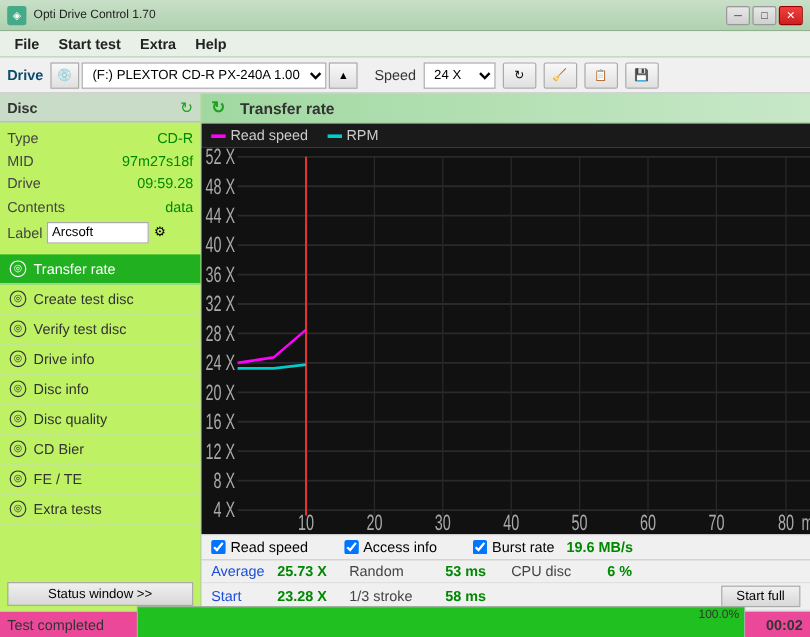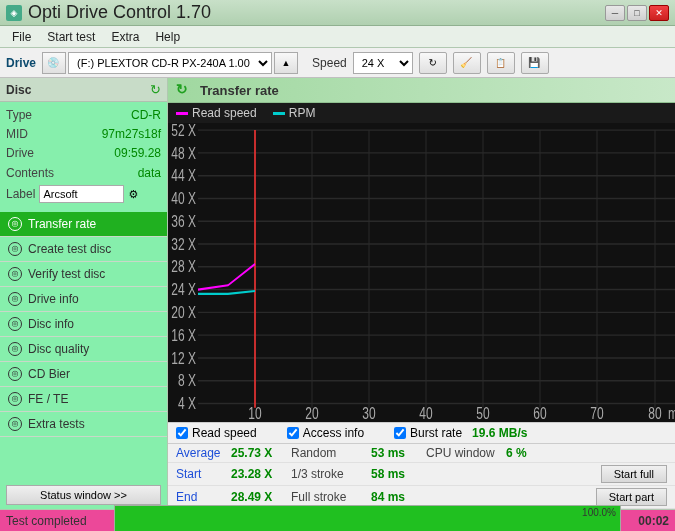--- a/index.html
+++ b/index.html
@@ -7,49 +7,49 @@
 
     
     .titlebar {
       background: linear-gradient(to bottom, #c8e0c8, #b0d0b0);
       border-bottom: 1px solid #90b090;
       display: flex; align-items: center; justify-content: space-between;
       padding: 4px 6px; height: 26px;
     }
     .titlebar-left { display: flex; align-items: center; gap: 6px; }
     .titlebar-icon { width: 16px; height: 16px; background: #4a8; border-radius: 2px; display: flex; align-items: center; justify-content: center; color: white; font-size: 9px; }
-    .titlebar-title { font-size: 18px; color: #222; }
+    .titlebar-title { font-size: 10px; color: #222; }
     .titlebar-controls { display: flex; gap: 2px; }
     .titlebar-btn { width: 20px; height: 16px; border: 1px solid #999; border-radius: 2px; background: linear-gradient(to bottom, #e8e8e8, #d0d0d0); cursor: pointer; display: flex; align-items: center; justify-content: center; font-size: 9px; color: #333; }
     .titlebar-btn.close { background: linear-gradient(to bottom, #f04040, #cc2020); color: white; border-color: #900; }
 
     
     .menubar {
       background: #e8f0e8; border-bottom: 1px solid #b0c8b0;
       display: flex; align-items: center; padding: 2px 4px; height: 22px;
     }
-    .menubar-item { padding: 2px 8px; cursor: pointer; border-radius: 2px; color: #222; }
+    .menubar-item { padding: 2px 8px; cursor: pointer; border-radius: 2px; color: #222; font-weight: bold; }
 
     
     .drivebar {
       background: #f0f0f0; border-bottom: 1px solid #c0c0c0;
       display: flex; align-items: center; padding: 3px 6px; height: 30px; gap: 6px;
     }
     .drive-label { color: #0c4a6e; font-weight: bold; }
     .drive-select { height: 22px; border: 1px solid #aaa; background: white; padding: 0 4px; min-width: 200px; font-size: 11px; }
     .drive-icon-btn { width: 24px; height: 22px; border: 1px solid #aaa; background: linear-gradient(to bottom, #f8f8f8, #e0e0e0); cursor: pointer; display: flex; align-items: center; justify-content: center; }
     .speed-label { color: #333; margin-left: 8px; }
     .speed-select { height: 22px; border: 1px solid #aaa; background: white; padding: 0 4px; width: 60px; font-size: 11px; }
     .toolbar-btn { width: 28px; height: 22px; border: 1px solid #aaa; background: linear-gradient(to bottom, #f8f8f8, #e0e0e0); cursor: pointer; display: flex; align-items: center; justify-content: center; border-radius: 2px; }
 
     
     .main-content { display: flex; height: calc(531px - 26px - 22px - 30px - 22px); }
 
     
-    .sidebar { width: 168px; background: #86efac; border-right: 1px solid #b0c8b0; display: flex; flex-direction: column; }
+    .sidebar { width: 168px; background: #bef264; border-right: 1px solid #b0c8b0; display: flex; flex-direction: column; }
     .disc-header { background: #c8dcc8; border-bottom: 1px solid #b0c0b0; padding: 4px 6px; display: flex; justify-content: space-between; align-items: center; }
     .disc-title { font-weight: bold; color: #333; }
     .disc-info { padding: 4px 6px; line-height: 1.6; }
     .disc-row { display: flex; justify-content: space-between; }
     .disc-key { color: #444; }
     .disc-val { color: #008800; font-weight: 500; }
     .label-row { display: flex; align-items: center; gap: 4px; margin-top: 2px; }
     .label-input { height: 18px; border: 1px solid #aaa; padding: 0 3px; width: 85px; font-size: 11px; }
 
     .sidebar-nav { display: flex; flex-direction: column; margin-top: 4px; }
@@ -305,37 +305,30 @@
         <span class="burst-rate" style="margin-left:6px;">19.6 MB/s</span>
       </div>
     </div>
 
     <div class="stats-area">
       <div class="stats-row">
         <span class="stat-label">Average</span>
         <span class="stat-val">25.73 X</span>
         <span class="stat-label2">Random</span>
         <span class="stat-val2">53 ms</span>
-        <span class="stat-label3">CPU window</span>
+        <span class="stat-label3">CPU disc</span>
         <span class="stat-val3">6 %</span>
       </div>
       <div class="stats-row">
         <span class="stat-label">Start</span>
         <span class="stat-val">23.28 X</span>
         <span class="stat-label2">1/3 stroke</span>
         <span class="stat-val2">58 ms</span>
         <button class="start-btn">Start full</button>
       </div>
-      <div class="stats-row">
-        <span class="stat-label">End</span>
-        <span class="stat-val">28.49 X</span>
-        <span class="stat-label2">Full stroke</span>
-        <span class="stat-val2">84 ms</span>
-        <button class="start-btn">Start part</button>
-      </div>
     </div>
 
   </div>
 </div>
 
 <div class="statusbar">
   <span class="status-text">Test completed</span>
   <div class="progress-container">
     <div class="progress-fill" style="width:100%;"></div>
     <span class="progress-label">100.0%</span>

